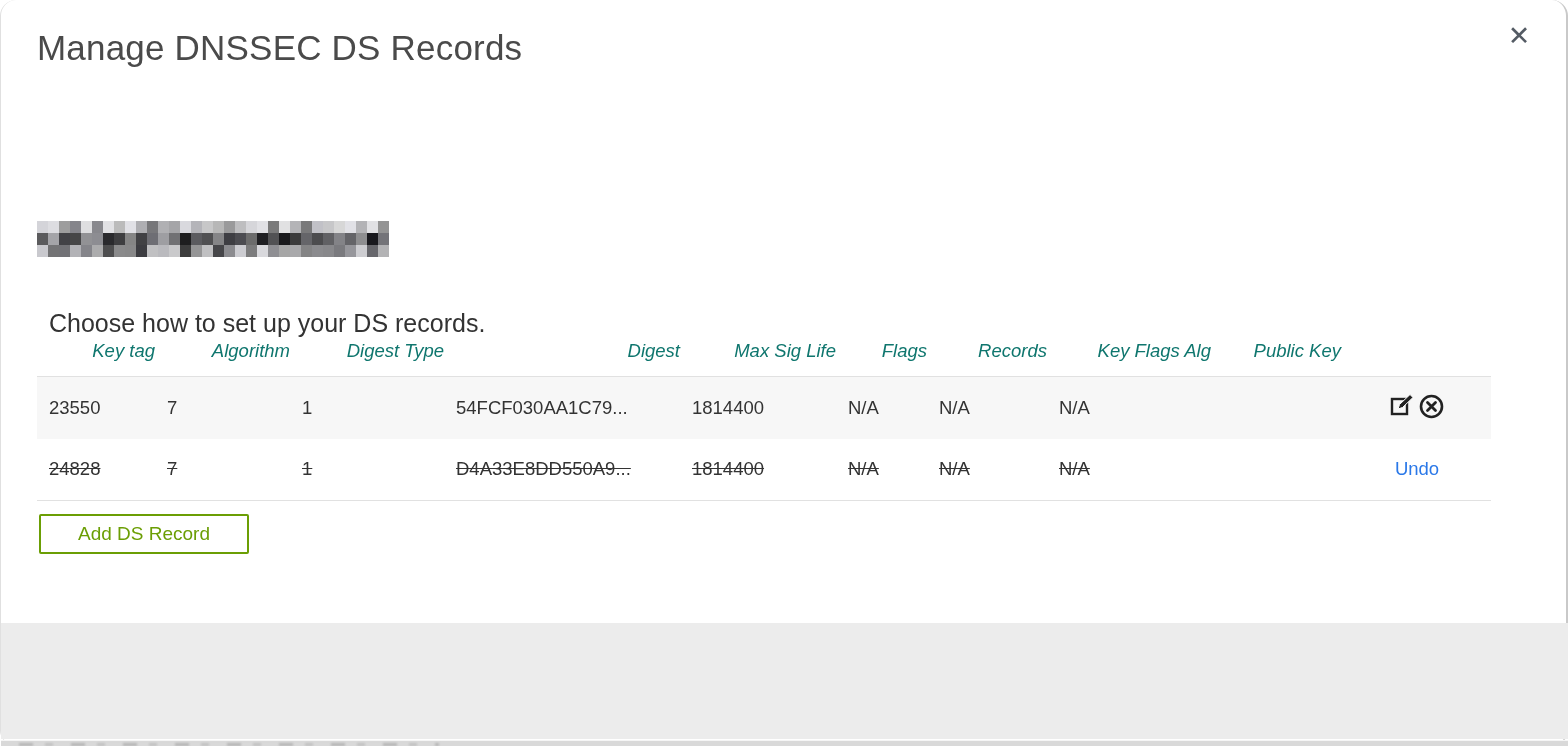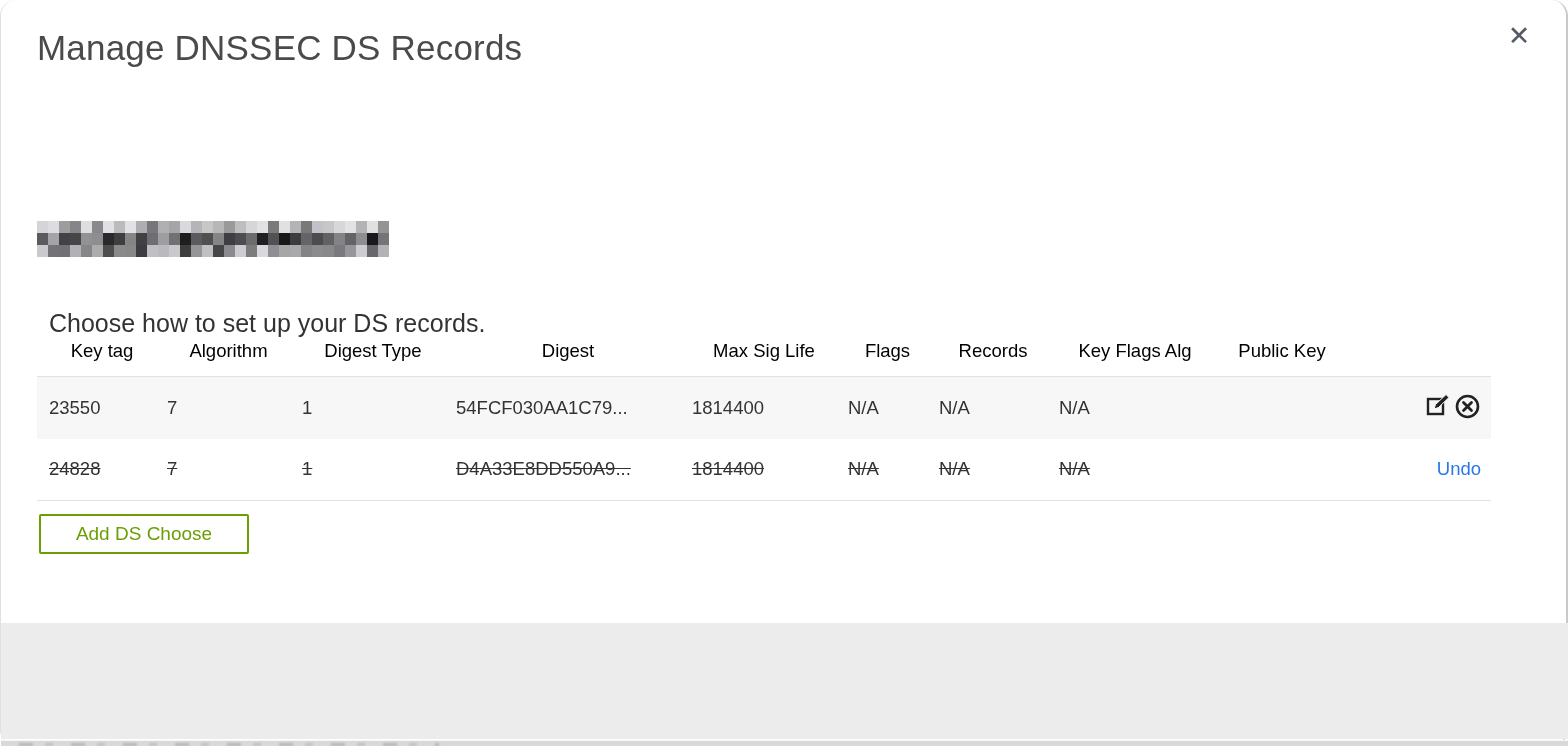--- a/index.html
+++ b/index.html
@@ -39,31 +39,31 @@
     position:absolute; left:48px; top:285px;
     font-size:25px; color:#333;margin-top:24px;
   }
 
   
   .ds-table {
     position:absolute; left:36px; top:330px; width:1454px;
     border-collapse:collapse; table-layout:fixed; font-size:18.5px; color:#333;
   }
   .ds-table th {
-    text-align:center; font-weight:400; padding:10px 0 14px 12px; color:#000000;
-    border-bottom:1px solid #e1e1e1; white-space:nowrap;
+    text-align:right; font-weight:400; padding:10px 0 14px 12px; color:#0f766e;
+    border-bottom:1px solid #e1e1e1; white-space:nowrap;font-style:italic;
   }
   .ds-table td {
     padding:0 0 0 12px; height:62px; vertical-align:middle; white-space:nowrap;
     overflow:hidden;
   }
   tr.row-current td { background:#f7f7f7; }
   tr.row-deleted td { background:#fff; border-bottom:1px solid #e1e1e1; }
   tr.row-deleted .cell-text { text-decoration:line-through; }
-  .cell-actions { text-align:right; padding-right:10px !important; }
+  .cell-actions { text-align:center; padding-right:10px !important; }
   .icon-btn { display:inline-block; vertical-align:middle; cursor:pointer; }
   .icon-btn + .icon-btn { margin-left:2px; }
   .undo-link { color:#2a78e8; cursor:pointer; font-size:18.5px; }
 
   
   .add-btn {
     position:absolute; left:38px; top:514px; width:210px; height:40px;
     background:#fff; border:2px solid #6b9e04; border-radius:2px;
     color:#6b9e04; font-size:19px; font-family:inherit; cursor:pointer;
     display:flex; align-items:center; justify-content:center;
@@ -257,21 +257,21 @@
         <td class="cell-text">N/A</td>
         <td class="cell-text">N/A</td>
         <td class="cell-text"></td>
         <td class="cell-actions">
           <span class="undo-link">Undo</span>
         </td>
       </tr>
     </tbody>
   </table>
 
-  <button class="add-btn">Add DS Choose</button>
+  <button class="add-btn">Add DS Record</button>
 
   <div class="footer">
     
     
     
   </div>
 
   <div class="bottom-strip">
     <div class="smudge"></div>
   </div>

